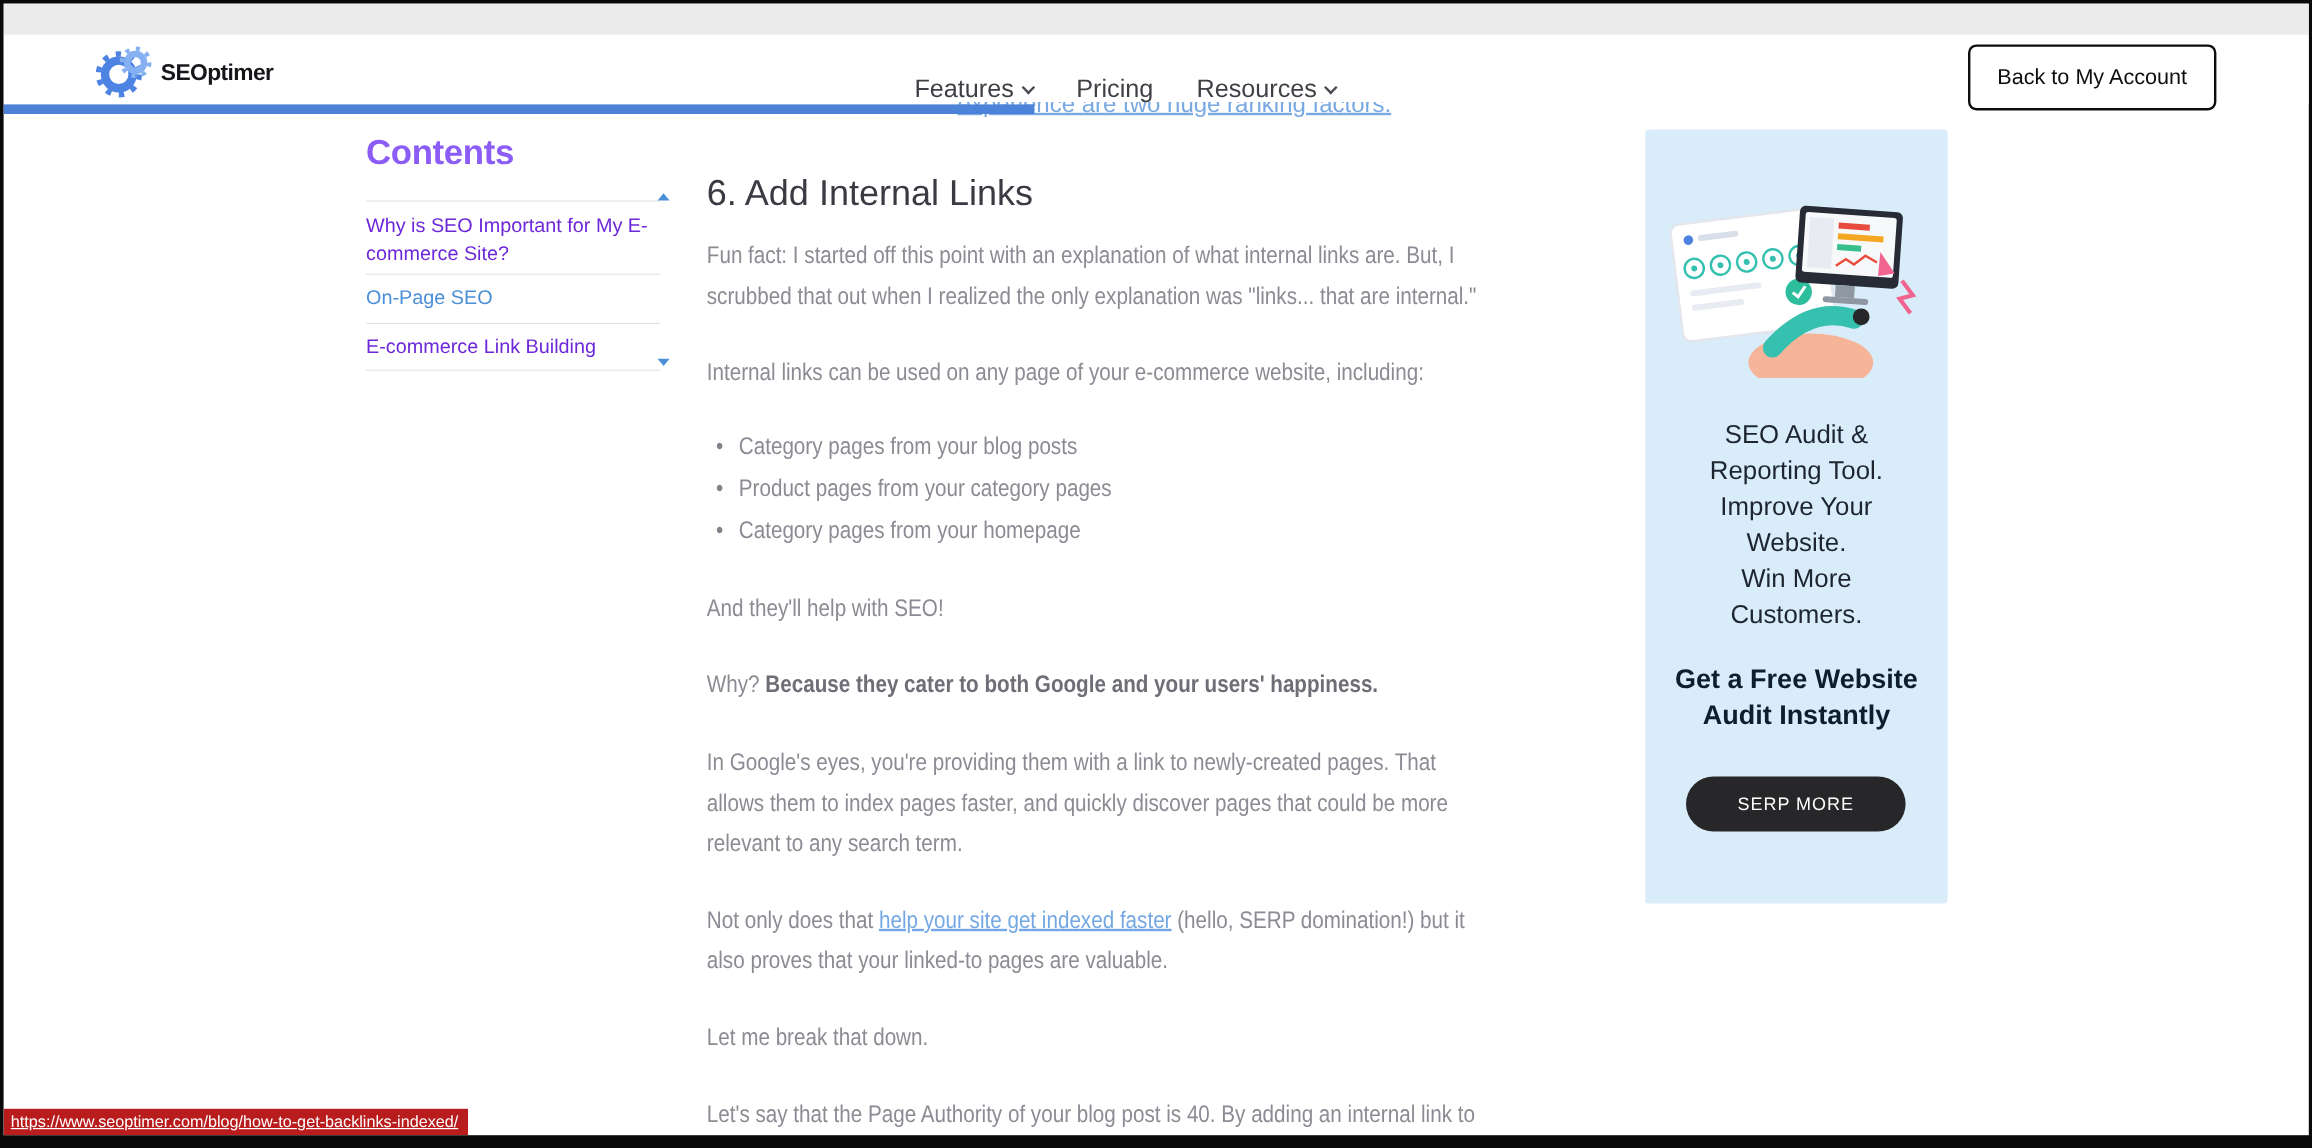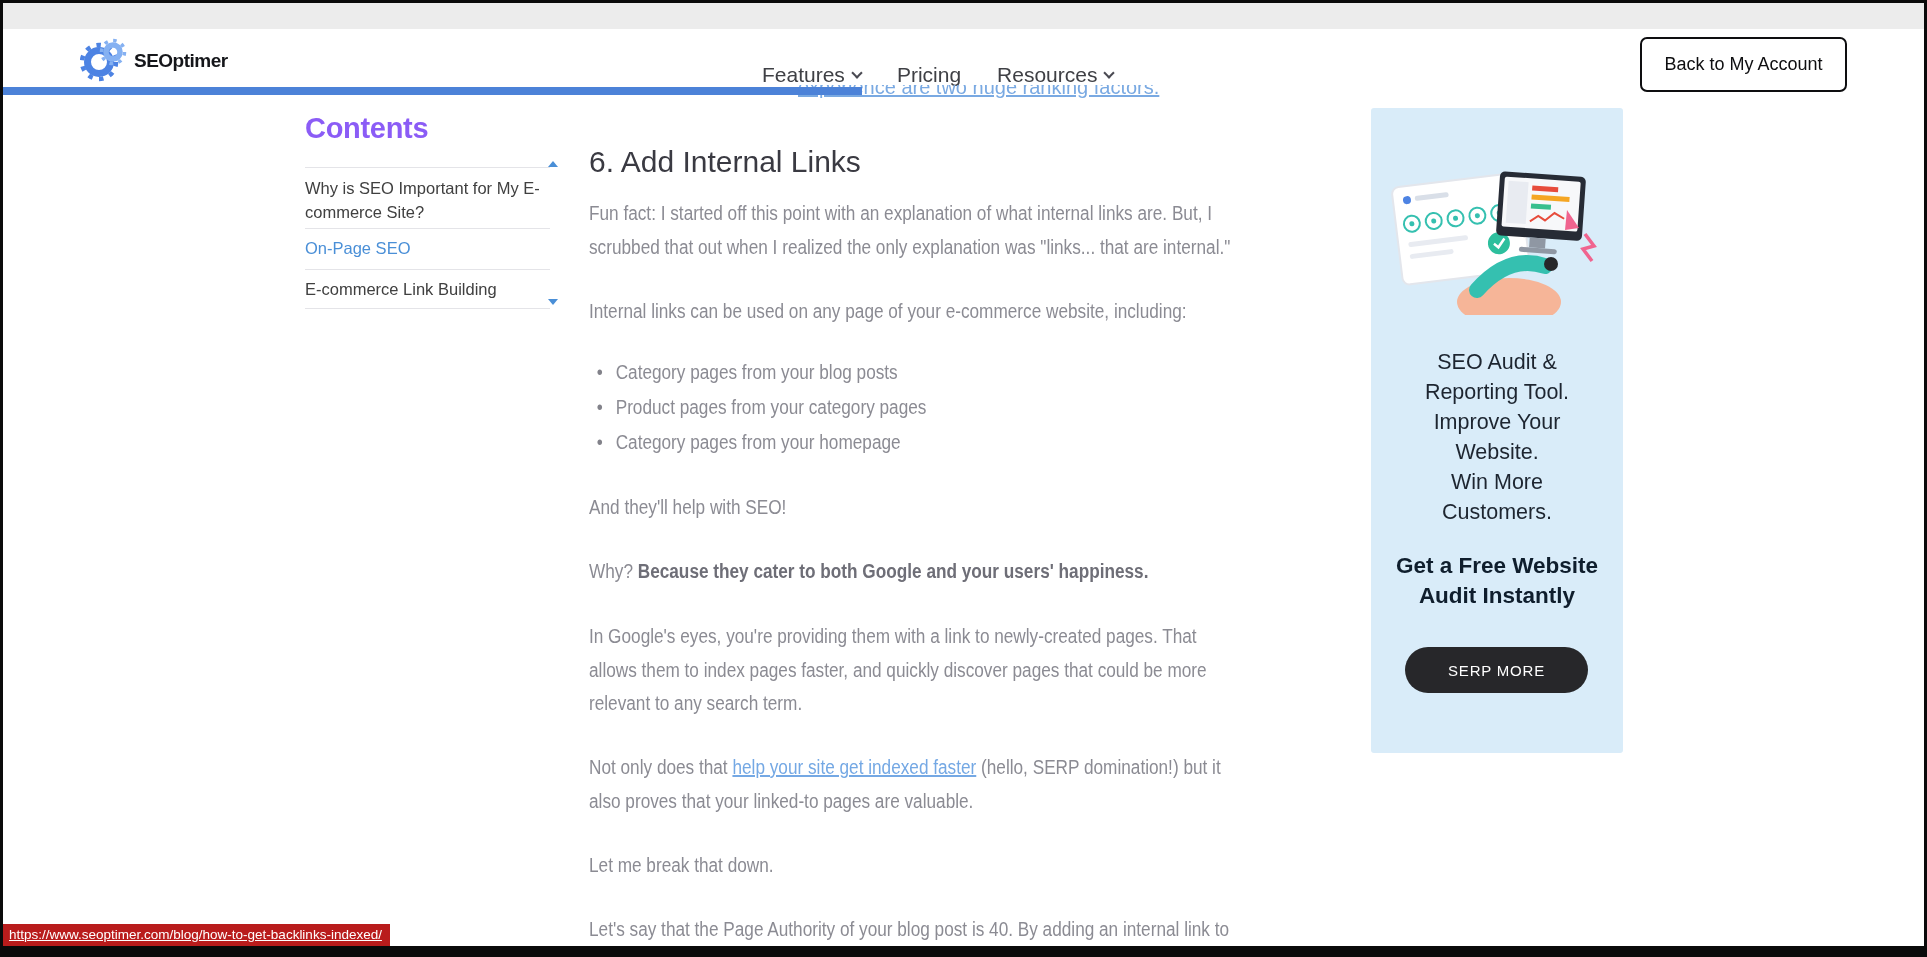--- a/index.html
+++ b/index.html
@@ -19,21 +19,21 @@
 
   
   .frag-clip { position:absolute; left:0; top:82px; width:1210px; height:17px; overflow:hidden; z-index:1; }
   .frag { position:absolute; left:795px; top:-9px; font-size:20px; color:#79a9e2; text-decoration:underline; white-space:nowrap; cursor:pointer; }
   .progress { position:absolute; left:0; top:84px; width:859px; height:8px; background:#4c82d8; z-index:5; }
 
   
   .toc { position:absolute; left:302px; top:0; width:250px; }
   .toc-title { position:absolute; left:0; top:109px; font-size:29px; font-weight:700; color:#8b5cf6; letter-spacing:-0.3px; }
   .toc-div { position:absolute; left:0; width:245px; height:1px; background:#e4e4e8; }
-  .toc-item { position:absolute; left:0; width:245px; font-size:16.5px; line-height:24px; color:#404040; cursor:pointer; }
+  .toc-item { position:absolute; left:0; width:245px; font-size:16.5px; line-height:24px; color:#6d28d9; cursor:pointer; }
   .toc-item.active { color:#4a8fd7; }
   .caret { position:absolute; left:243px; width:0; height:0; border-left:5px solid transparent; border-right:5px solid transparent; cursor:pointer; }
   .caret.up { border-bottom:6px solid #4a8fd7; }
   .caret.down { border-top:6px solid #4a8fd7; }
 
   
   .article { position:absolute; left:586px; top:0; width:760px; }
   .article h2 { position:absolute; left:0; top:142px; font-size:30px; font-weight:500; color:#3a3a42; white-space:nowrap; }
   .p { position:absolute; left:0; font-size:20px; line-height:33.5px; color:#8b8b93; white-space:nowrap; transform:scaleX(0.86); transform-origin:0 0; }
   .p .line { display:block; }

